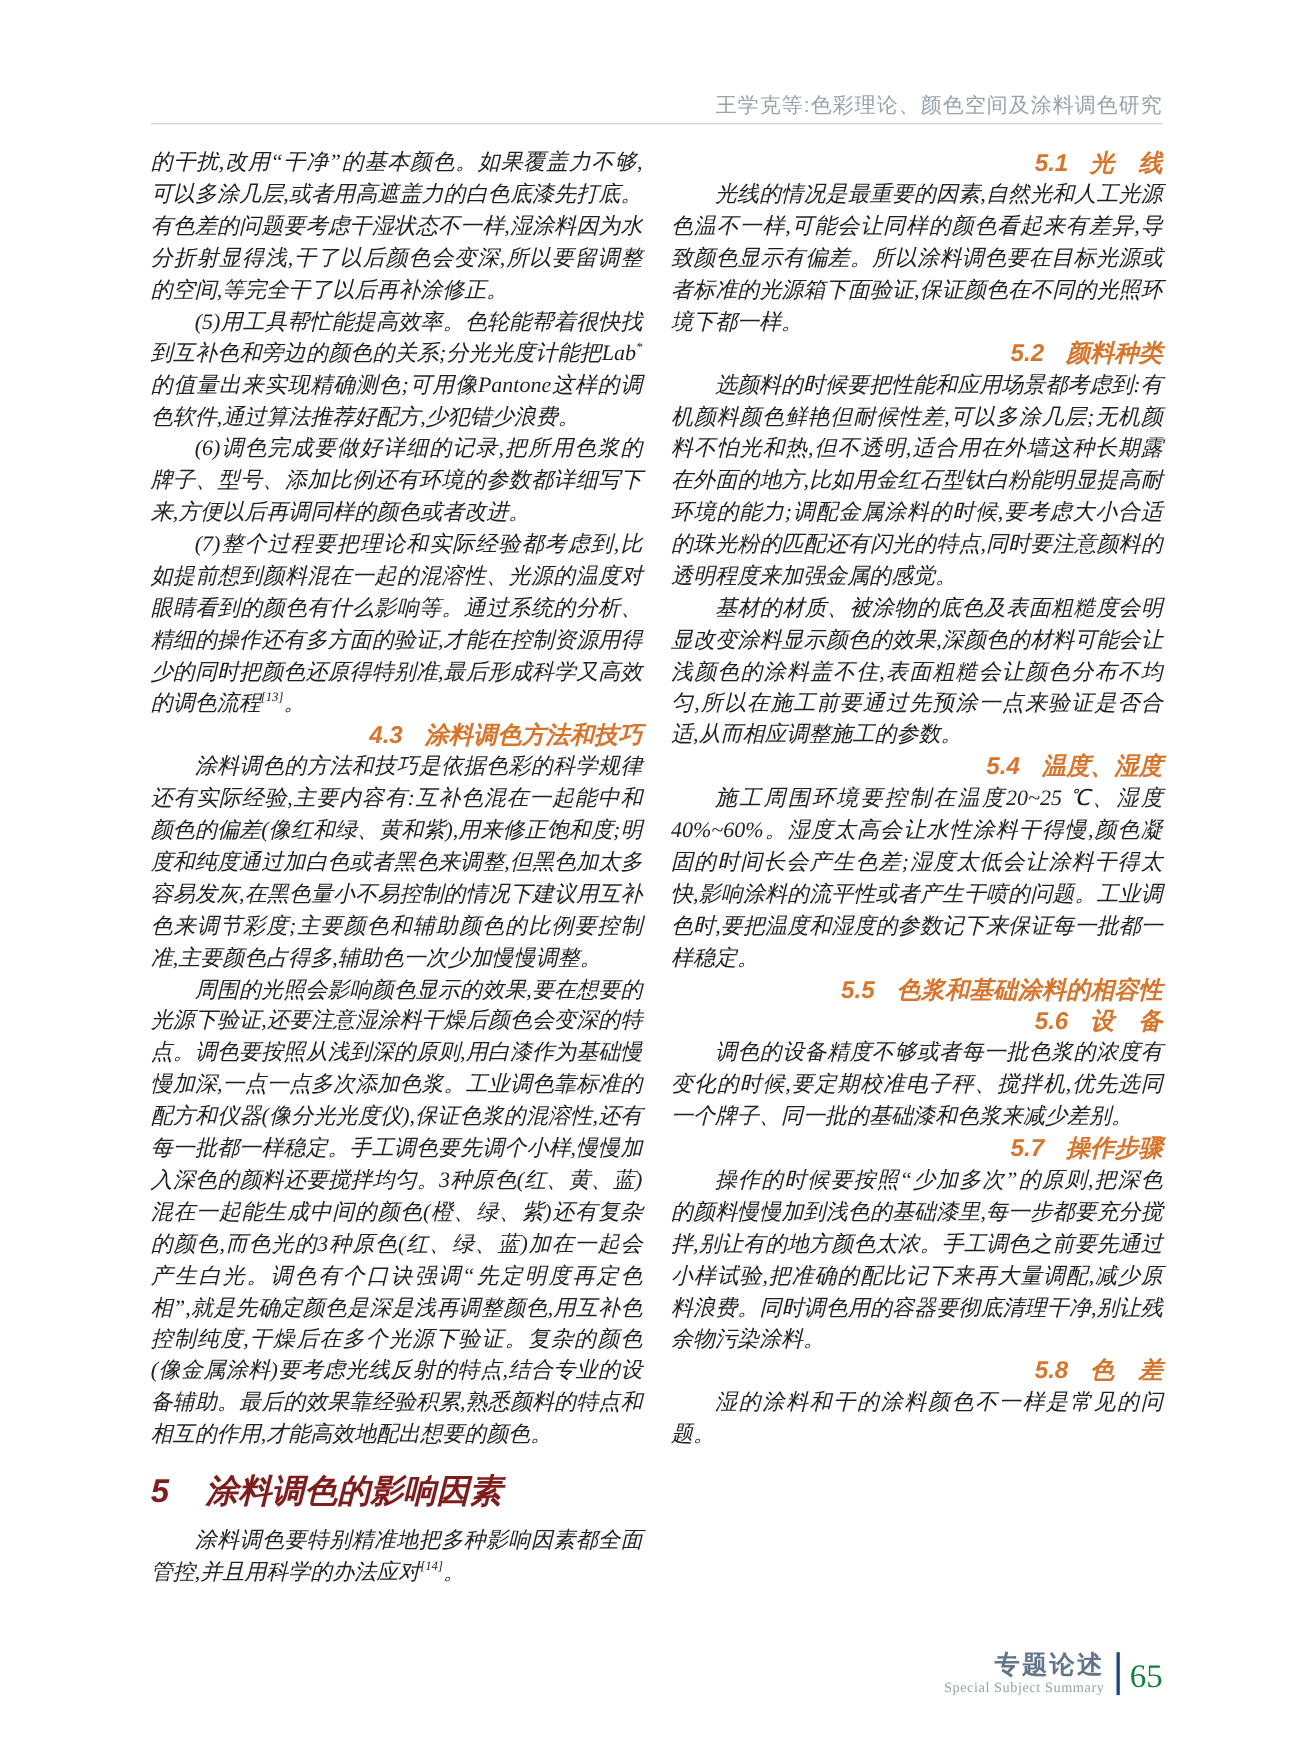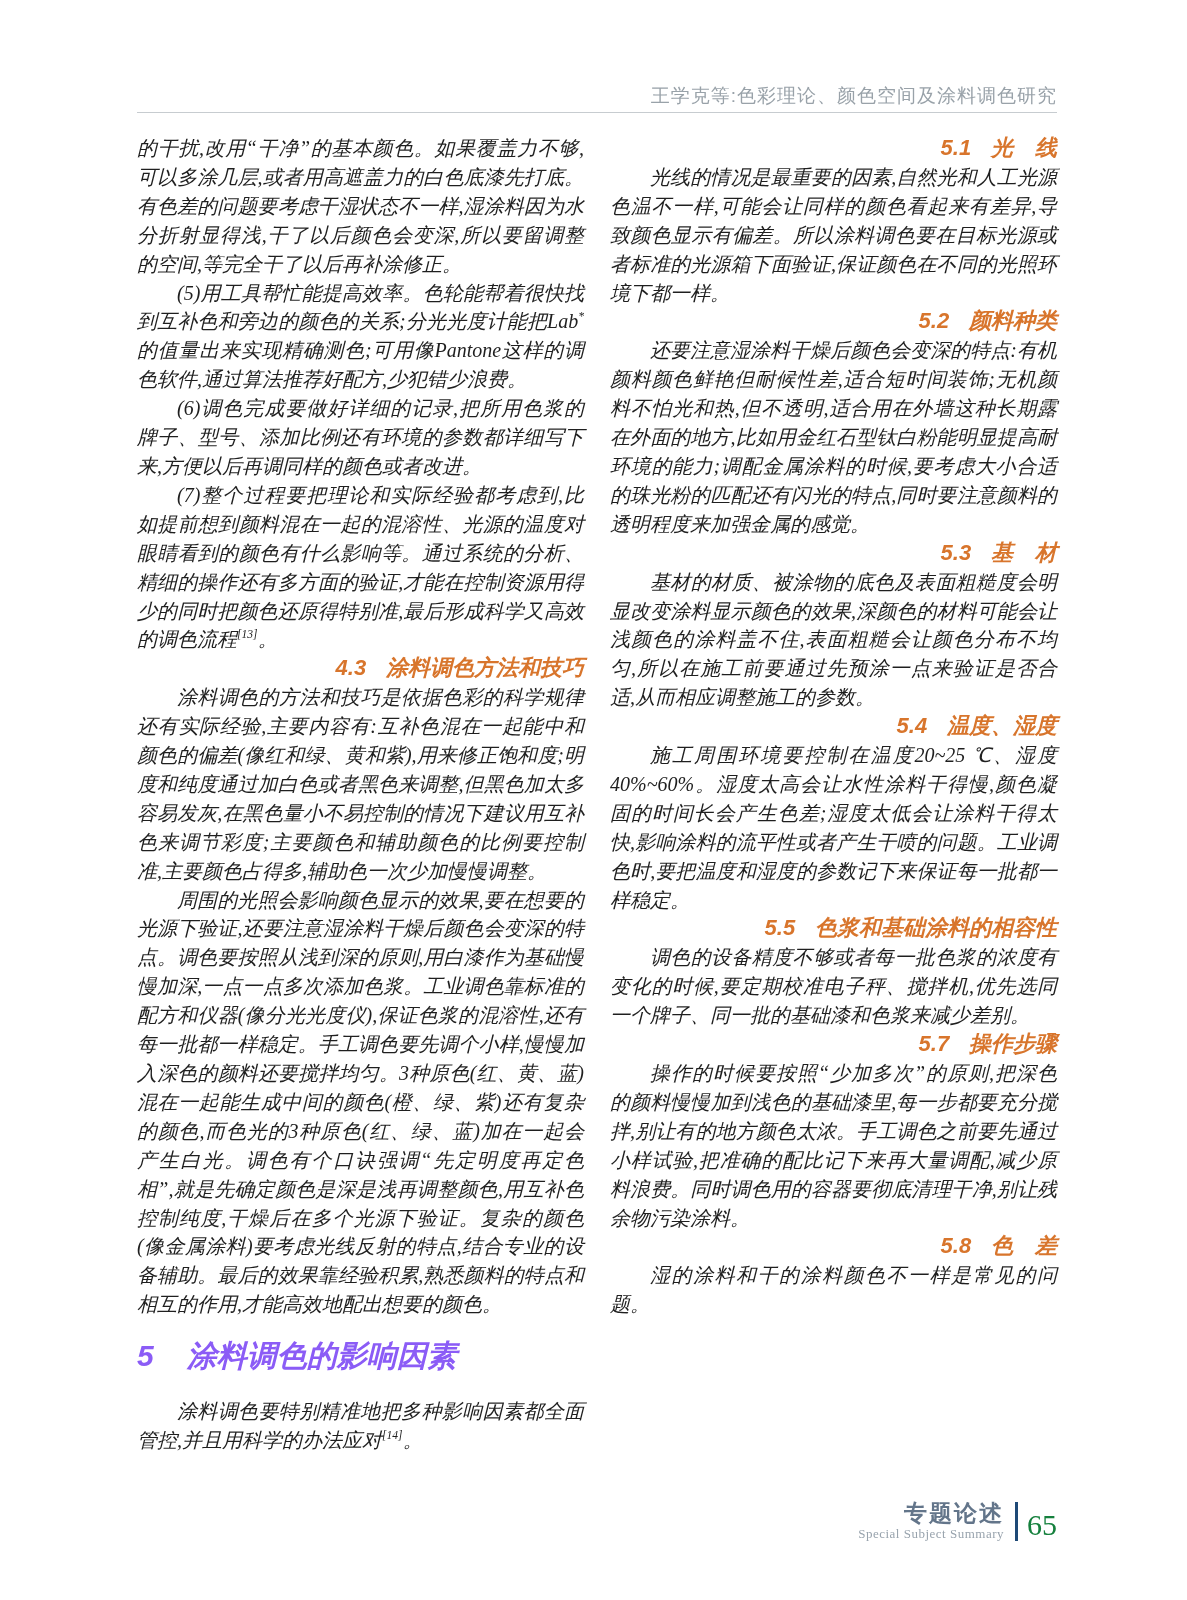--- a/index.html
+++ b/index.html
@@ -60,26 +60,26 @@
     font-weight: bold;
     font-size: 22px;
     line-height: 28.9px;
     color: #d8752c;
     text-align: right;
     white-space: nowrap;
   }
   .h2 .hnum { margin-right: 0.9em; }
   
   .h1 {
-    margin: 17px 0 21px 0;
+    margin: 17px 0 10px 0;
     font-family: "Liberation Sans", sans-serif;
     font-weight: bold;
     font-size: 30px;
     line-height: 40px;
-    color: #8b5cf6;
+    color: #7f1d1d;
     text-align: left;
     white-space: nowrap;
   }
   .h1 .hnum { margin-right: 1.1em; }
   
   .footer {
     position: absolute;
     right: 130px;
     bottom: 58px;
     display: flex;
@@ -135,26 +135,26 @@
       <div class="h2"><span class="hnum">4.3</span><span>涂料调色方法和技巧</span></div>
       <p class="body">涂料调色的方法和技巧是依据色彩的科学规律还有实际经验,主要内容有:互补色混在一起能中和颜色的偏差(像红和绿、黄和紫),用来修正饱和度;明度和纯度通过加白色或者黑色来调整,但黑色加太多容易发灰,在黑色量小不易控制的情况下建议用互补色来调节彩度;主要颜色和辅助颜色的比例要控制准,主要颜色占得多,辅助色一次少加慢慢调整。</p>
       <p class="body">周围的光照会影响颜色显示的效果,要在想要的光源下验证,还要注意湿涂料干燥后颜色会变深的特点。调色要按照从浅到深的原则,用白漆作为基础慢慢加深,一点一点多次添加色浆。工业调色靠标准的配方和仪器(像分光光度仪),保证色浆的混溶性,还有每一批都一样稳定。手工调色要先调个小样,慢慢加入深色的颜料还要搅拌均匀。3种原色(红、黄、蓝)混在一起能生成中间的颜色(橙、绿、紫)还有复杂的颜色,而色光的3种原色(红、绿、蓝)加在一起会产生白光。调色有个口诀强调“先定明度再定色相”,就是先确定颜色是深是浅再调整颜色,用互补色控制纯度,干燥后在多个光源下验证。复杂的颜色(像金属涂料)要考虑光线反射的特点,结合专业的设备辅助。最后的效果靠经验积累,熟悉颜料的特点和相互的作用,才能高效地配出想要的颜色。</p>
       <div class="h1"><span class="hnum">5</span><span>涂料调色的影响因素</span></div>
       <p class="body">涂料调色要特别精准地把多种影响因素都全面管控,并且用科学的办法应对<sup>[14]</sup>。</p>
     </div>
   <div class="col col-right" id="col-right">
       <div class="h2"><span class="hnum">5.1</span><span>光　线</span></div>
       <p class="body">光线的情况是最重要的因素,自然光和人工光源色温不一样,可能会让同样的颜色看起来有差异,导致颜色显示有偏差。所以涂料调色要在目标光源或者标准的光源箱下面验证,保证颜色在不同的光照环境下都一样。</p>
       <div class="h2"><span class="hnum">5.2</span><span>颜料种类</span></div>
-      <p class="body">还要注意湿涂料干燥后颜色会变深的特点:有机颜料颜色鲜艳但耐候性差,适合短时间装饰;无机颜料不怕光和热,但不透明,适合用在外墙这种长期露在外面的地方,比如用金红石型钛白粉能明显提高耐环境的能力;调配金属涂料的时候,要考虑大小合适的珠光粉的匹配还有闪光的特点,同时要注意颜料的透明程度来加强金属的感觉。</p>
-      <div class="h2"><span class="hnum">5.3</span><span>基　材</span></div>
+      <p class="body">选颜料的时候要把性能和应用场景都考虑到:有机颜料颜色鲜艳但耐候性差,可以多涂几层;无机颜料不怕光和热,但不透明,适合用在外墙这种长期露在外面的地方,比如用金红石型钛白粉能明显提高耐环境的能力;调配金属涂料的时候,要考虑大小合适的珠光粉的匹配还有闪光的特点,同时要注意颜料的透明程度来加强金属的感觉。</p>
       <p class="body">基材的材质、被涂物的底色及表面粗糙度会明显改变涂料显示颜色的效果,深颜色的材料可能会让浅颜色的涂料盖不住,表面粗糙会让颜色分布不均匀,所以在施工前要通过先预涂一点来验证是否合适,从而相应调整施工的参数。</p>
       <div class="h2"><span class="hnum">5.4</span><span>温度、湿度</span></div>
       <p class="body">施工周围环境要控制在温度20~25 ℃、湿度40%~60%。湿度太高会让水性涂料干得慢,颜色凝固的时间长会产生色差;湿度太低会让涂料干得太快,影响涂料的流平性或者产生干喷的问题。工业调色时,要把温度和湿度的参数记下来保证每一批都一样稳定。</p>
       <div class="h2"><span class="hnum">5.5</span><span>色浆和基础涂料的相容性</span></div>
+      <div class="h2"><span class="hnum">5.6</span><span>设　备</span></div>
       <p class="body">调色的设备精度不够或者每一批色浆的浓度有变化的时候,要定期校准电子秤、搅拌机,优先选同一个牌子、同一批的基础漆和色浆来减少差别。</p>
       <div class="h2"><span class="hnum">5.7</span><span>操作步骤</span></div>
       <p class="body">操作的时候要按照“少加多次”的原则,把深色的颜料慢慢加到浅色的基础漆里,每一步都要充分搅拌,别让有的地方颜色太浓。手工调色之前要先通过小样试验,把准确的配比记下来再大量调配,减少原料浪费。同时调色用的容器要彻底清理干净,别让残余物污染涂料。</p>
       <div class="h2"><span class="hnum">5.8</span><span>色　差</span></div>
       <p class="body">湿的涂料和干的涂料颜色不一样是常见的问题。</p>
     </div>
 
   <div class="footer">
     <div class="footer-labels">
       <div class="footer-cn">专题论述</div>

